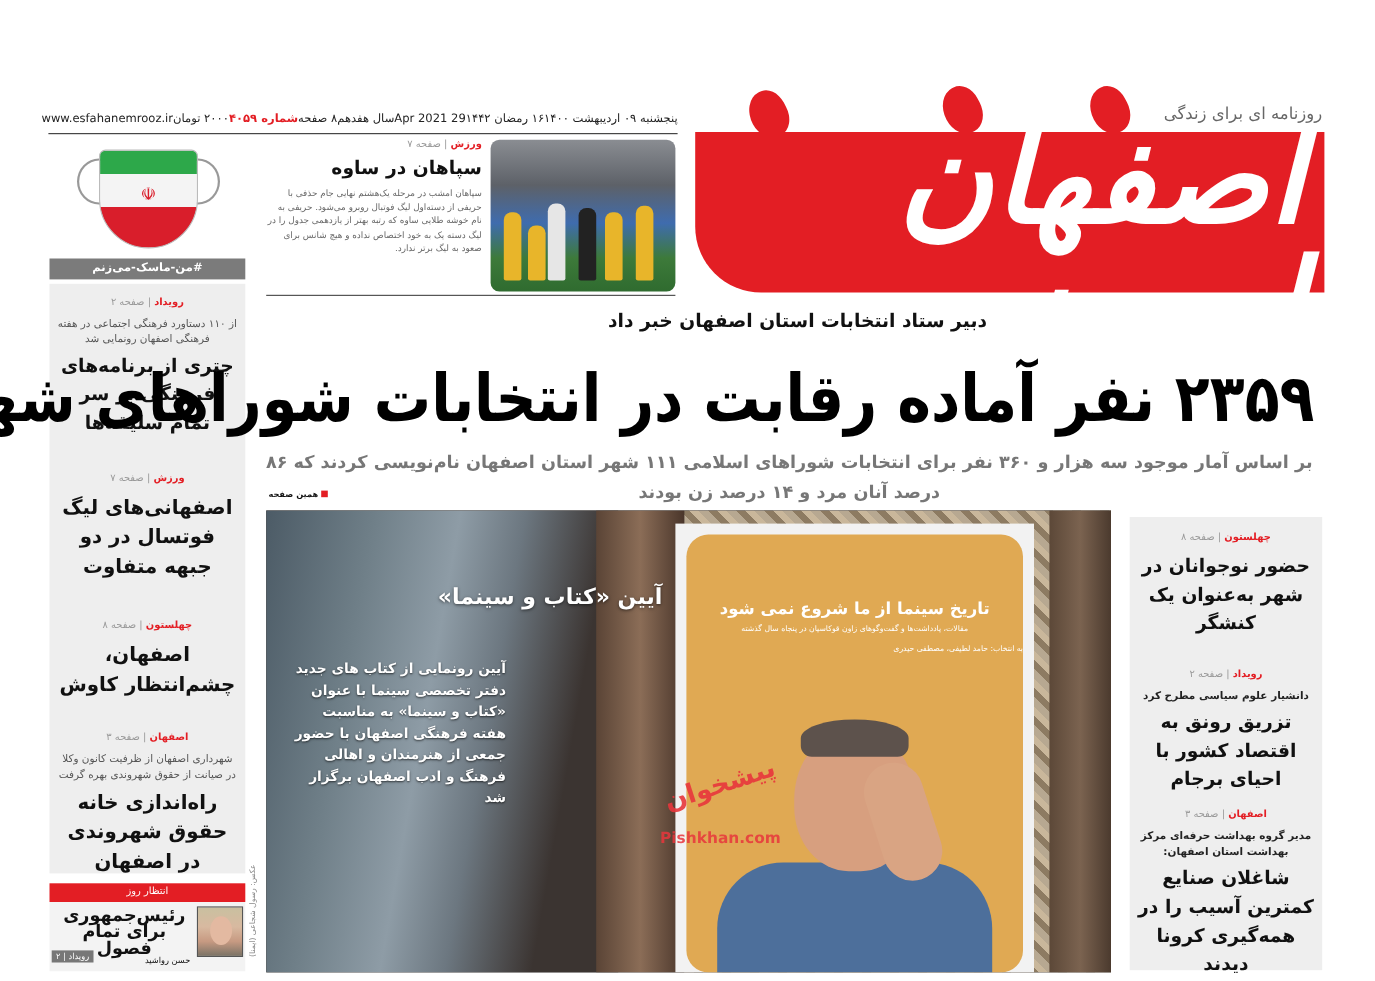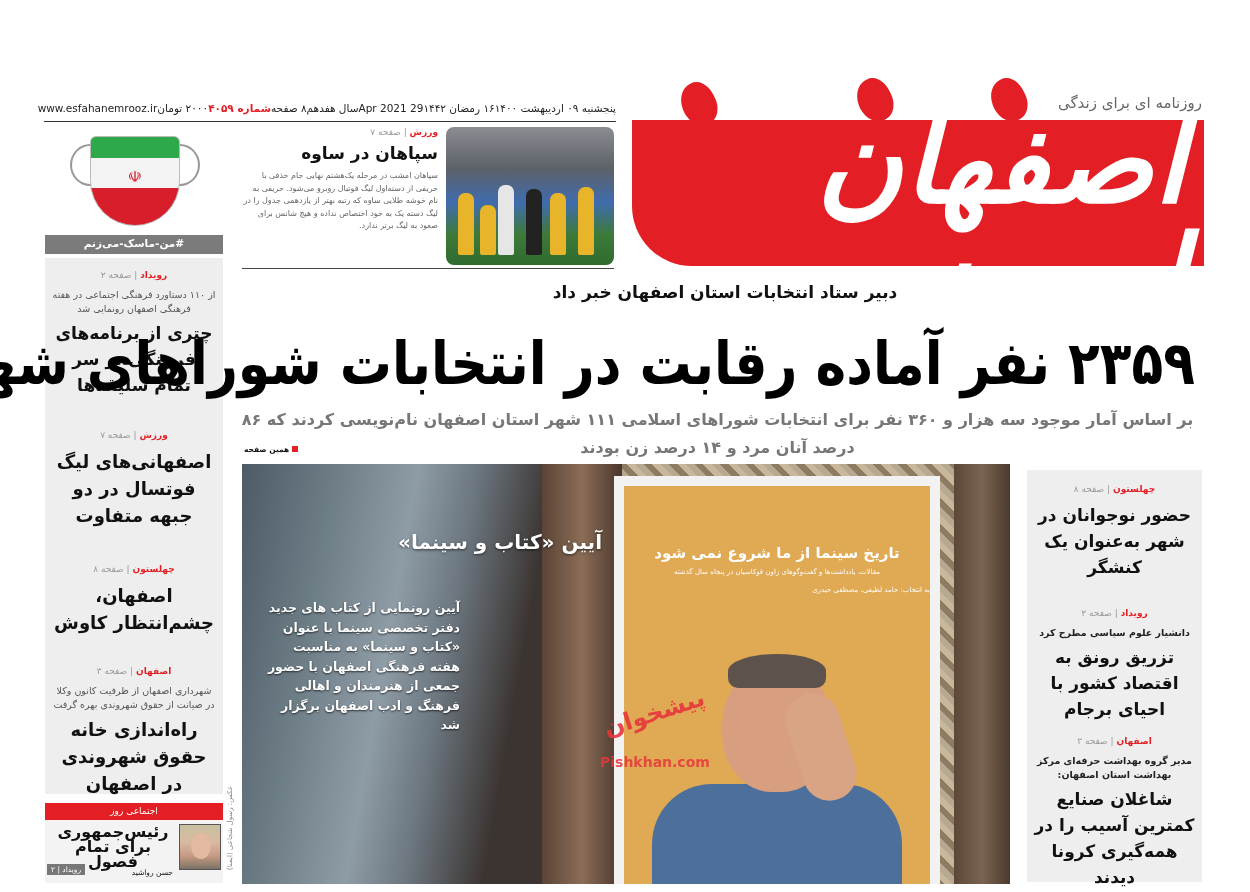--- a/index.html
+++ b/index.html
@@ -65,21 +65,21 @@
   #summary { left: 240px; top: 406px; width: 955px; text-align: center; font-size: 16px; line-height: 28px; color: #777; direction: rtl; font-weight: bold; }
   #same-page { left: 244px; top: 445px; font-size: 7.5px; direction: rtl; font-weight: bold; }
   #same-page .sq { display: inline-block; width: 6px; height: 6px; background: #e31e24; margin-left: 3px; }
 
   
   #main-photo { left: 242px; top: 464px; width: 768px; height: 420px; overflow: hidden; background: #2a2522; }
   #main-photo .left-man { position: absolute; left: 0; top: 0; width: 320px; height: 420px; background: linear-gradient(100deg,#4c5b66 0%,#6f7f88 25%,#8e9ca6 45%,#6c7780 60%,#3b3431 80%); }
   #main-photo .curtain { position: absolute; left: 300px; top: 0; width: 80px; height: 420px; background: linear-gradient(90deg,#5a4436,#8b6d57,#4a362b); }
   #main-photo .carpet { position: absolute; left: 380px; top: 0; width: 388px; height: 420px; background: repeating-linear-gradient(45deg,#b7a891 0 6px,#8d7b62 6px 12px,#c9b79b 12px 18px); }
   #main-photo .poster-frame { position: absolute; left: 372px; top: 12px; width: 326px; height: 408px; background: #f2f2f2; }
-  #main-photo .poster { position: absolute; left: 382px; top: 22px; width: 306px; height: 398px; background: #e0a953; }
+  #main-photo .poster { position: absolute; left: 382px; top: 22px; width: 306px; height: 398px; background: #e0a953; border-radius: 20px; }
   #main-photo .poster .ptitle { position: absolute; left: 0; right: 0; top: 58px; text-align: center; color: #fff; font-size: 15px; font-weight: bold; direction: rtl; }
   #main-photo .poster .psub { position: absolute; left: 0; right: 0; top: 82px; text-align: center; color: #fff; font-size: 7px; direction: rtl; }
   #main-photo .poster .pby { position: absolute; left: 0; right: 0; top: 100px; text-align: right; color: #fff; font-size: 7px; direction: rtl; }
   #main-photo .man-head { position: absolute; left: 480px; top: 198px; width: 110px; height: 130px; border-radius: 50% 50% 45% 45%; background: #d79f7f; }
   #main-photo .man-hair { position: absolute; left: 486px; top: 190px; width: 98px; height: 34px; border-radius: 50% 50% 10px 10px; background: #5d524c; }
   #main-photo .man-body { position: absolute; left: 410px; top: 320px; width: 250px; height: 100px; border-radius: 60px 60px 0 0; background: #4d6f9b; }
   #main-photo .man-hands { position: absolute; left: 552px; top: 228px; width: 54px; height: 110px; border-radius: 30px; background: #d9a483; transform: rotate(-18deg); }
   #main-photo .right-curtain { position: absolute; left: 712px; top: 0; width: 56px; height: 420px; background: linear-gradient(90deg,#5c4838,#7b6350,#4b3a2e); }
   #main-photo .watermark { position: absolute; left: 360px; top: 235px; color: #e8363c; font-size: 24px; font-weight: bold; direction: rtl; transform: rotate(-18deg); opacity: 0.9; }
   #main-photo .watermark-url { position: absolute; left: 358px; top: 290px; color: #e8363c; font-size: 14px; font-weight: bold; opacity: 0.85; }
@@ -157,21 +157,21 @@
     <h3 style="font-size:18px;line-height:27px;">اصفهان، چشم‌انتظار کاوش</h3>
   </div>
   <div class="story" style="top:408px;">
     <div class="kicker"><span class="sec">اصفهان</span> | <span>صفحه ۳</span></div>
     <div class="lead">شهرداری اصفهان از ظرفیت کانون وکلا در صیانت از حقوق شهروندی بهره گرفت</div>
     <h3 style="font-size:18px;line-height:27px;">راه‌اندازی خانه حقوق شهروندی در اصفهان</h3>
   </div>
 </div>
 
 <div id="editorial" class="abs">
-  <div class="head">اجتماعی روز</div>
+  <div class="head">انتظار روز</div>
   <div class="body">
     <div class="photo">
         <div class="face"></div>
       </div>
     <div class="title">رئیس‌جمهوری برای تمام فصول</div>
     <div class="author">حسن رواشید</div>
     <div class="badge">رویداد | ۲</div>
   </div>
 </div>
 

